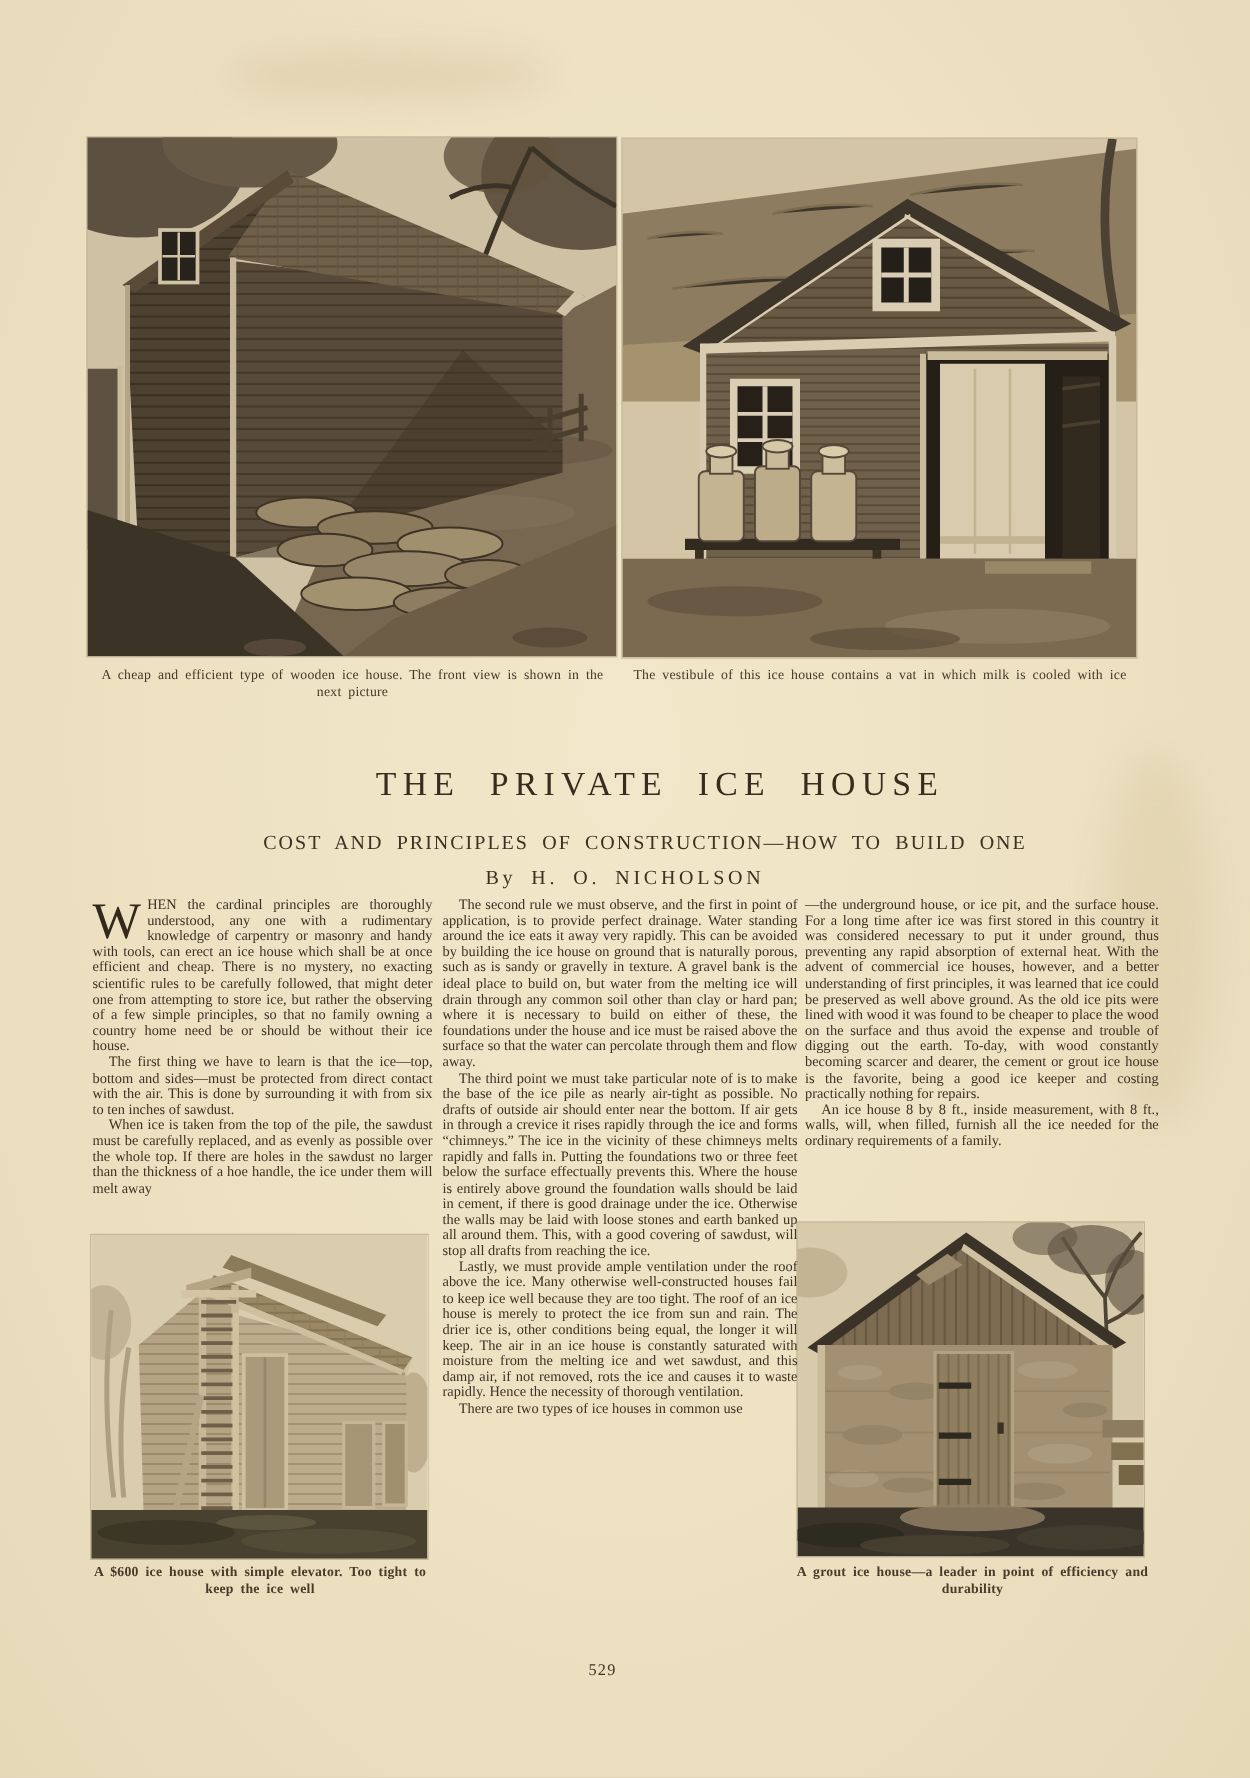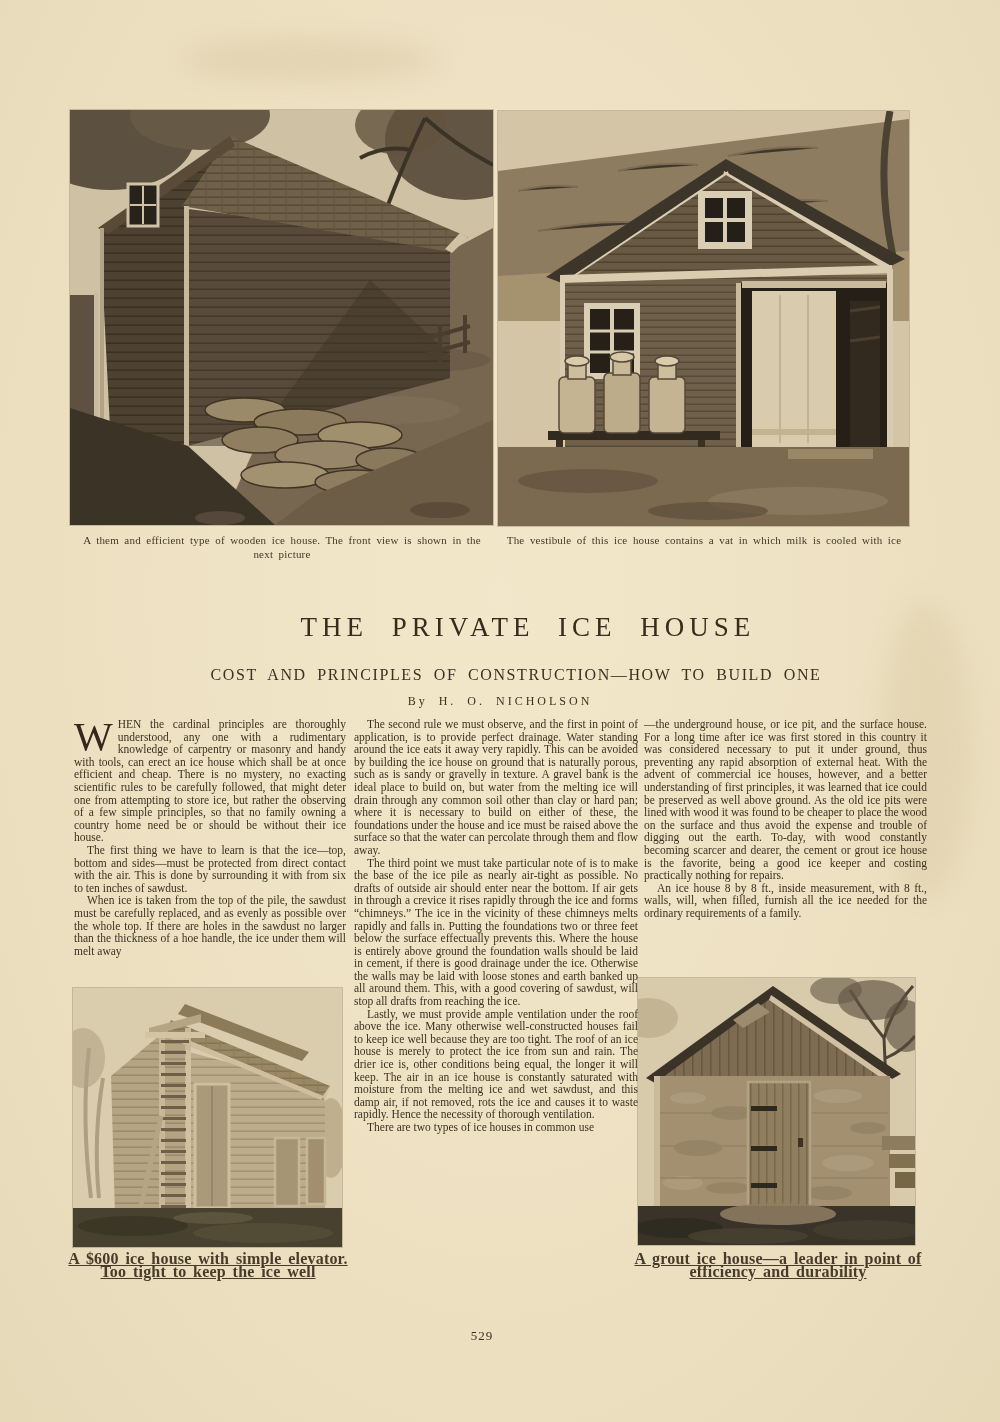--- a/index.html
+++ b/index.html
@@ -11,32 +11,32 @@
     font-family:"Liberation Serif","DejaVu Serif",serif;
     color:#3c3122;
   }
   .stain{position:absolute;border-radius:50%;filter:blur(14px);pointer-events:none;}
   .photo{position:absolute;box-shadow:0 0 0 1px rgba(80,66,45,.25);}
   .photo svg{display:block;}
   .caption{
     position:absolute;text-align:center;
     font-size:11px;line-height:13.5px;letter-spacing:.2px;word-spacing:2.5px;color:#44382a;
   }
-  .caption.bold{font-weight:bold;font-size:16px;line-height:13px;color:#473b2b;text-decoration:underline;}
+  .caption.bold{font-weight:bold;font-size:11px;line-height:13px;color:#473b2b;}
   .headline{
     position:absolute;left:0;width:1000px;text-align:center;
     font-size:27px;letter-spacing:5px;word-spacing:12px;color:#372c1e;font-weight:normal;margin:0;padding-left:28px;
   }
   .subtitle{
     position:absolute;left:0;width:1000px;text-align:center;
     font-size:16px;letter-spacing:1.6px;word-spacing:5px;color:#3c3122;margin:16px;
   }
   .byline{
     position:absolute;left:0;width:1000px;text-align:center;
-    font-size:12px;letter-spacing:3px;word-spacing:5px;color:#3c3122;margin:0;
+    font-size:16px;letter-spacing:3px;word-spacing:5px;color:#3c3122;margin:0;
   }
   .col{position:absolute;font-size:11.5px;line-height:12.6px;text-align:justify;color:#3c3123;}
   .col p{margin:0;}
   .col p.indent{text-indent:13px;}
   .dropcap{
     float:left;font-size:41px;line-height:33px;padding:2px 5px 0 0;color:#32281b;
     font-family:"Liberation Serif","DejaVu Serif",serif;
   }
   .folio{position:absolute;text-align:center;font-size:13px;letter-spacing:1px;color:#3c3123;}
 </style>
@@ -190,21 +190,21 @@
       </g>
 
       <rect y="336" width="411" height="79" fill="#7b6a50"></rect>
       <ellipse cx="90" cy="370" rx="70" ry="12" fill="#645441" opacity=".8"></ellipse>
       <ellipse cx="300" cy="390" rx="90" ry="14" fill="#8d7b60" opacity=".8"></ellipse>
       <rect x="290" y="338" width="85" height="10" fill="#998767"></rect>
       <ellipse cx="210" cy="400" rx="60" ry="9" fill="#5c4e3b" opacity=".7"></ellipse>
     </svg>
   </figure>
 
-  <figcaption class="caption" style="left:72px;top:534px;width:420px;">A them and efficient type of wooden ice house. The front view is shown in the next picture</figcaption>
+  <figcaption class="caption" style="left:72px;top:534px;width:420px;">A cheap and efficient type of wooden ice house. The front view is shown in the next picture</figcaption>
   <figcaption class="caption" style="left:498px;top:534px;width:412px;">The vestibule of this ice house contains a vat in which milk is cooled with ice</figcaption>
 
   <h1 class="headline" style="top:612px;">THE PRIVATE ICE HOUSE</h1>
   <p class="subtitle" style="top:650px;">COST AND PRINCIPLES OF CONSTRUCTION—HOW TO BUILD ONE</p>
   <p class="byline" style="top:694px;">By H. O. NICHOLSON</p>
 
   <div class="col" style="left:74px;top:718px;width:272px;">
     <p><span class="dropcap">W</span><span>HEN the cardinal principles are thoroughly understood, any one with a rudimentary knowledge of carpentry or masonry and handy with tools, can erect an ice house which shall be at once efficient and cheap. There is no mystery, no exacting scientific rules to be carefully followed, that might deter one from attempting to store ice, but rather the observing of a few simple principles, so that no family owning a country home need be or should be without their ice house.</span></p>
     <p class="indent">The first thing we have to learn is that the ice—top, bottom and sides—must be protected from direct contact with the air. This is done by surrounding it with from six to ten inches of sawdust.</p>
     <p class="indent">When ice is taken from the top of the pile, the sawdust must be carefully replaced, and as evenly as possible over the whole top. If there are holes in the sawdust no larger than the thickness of a hoe handle, the ice under them will melt away</p>

